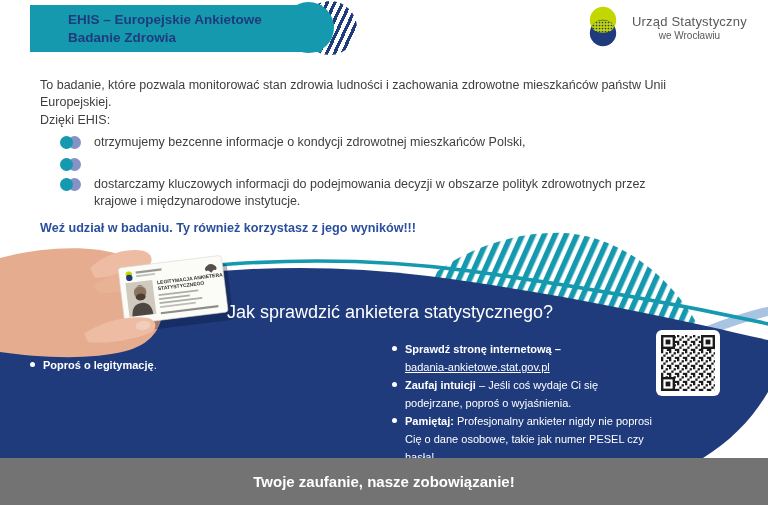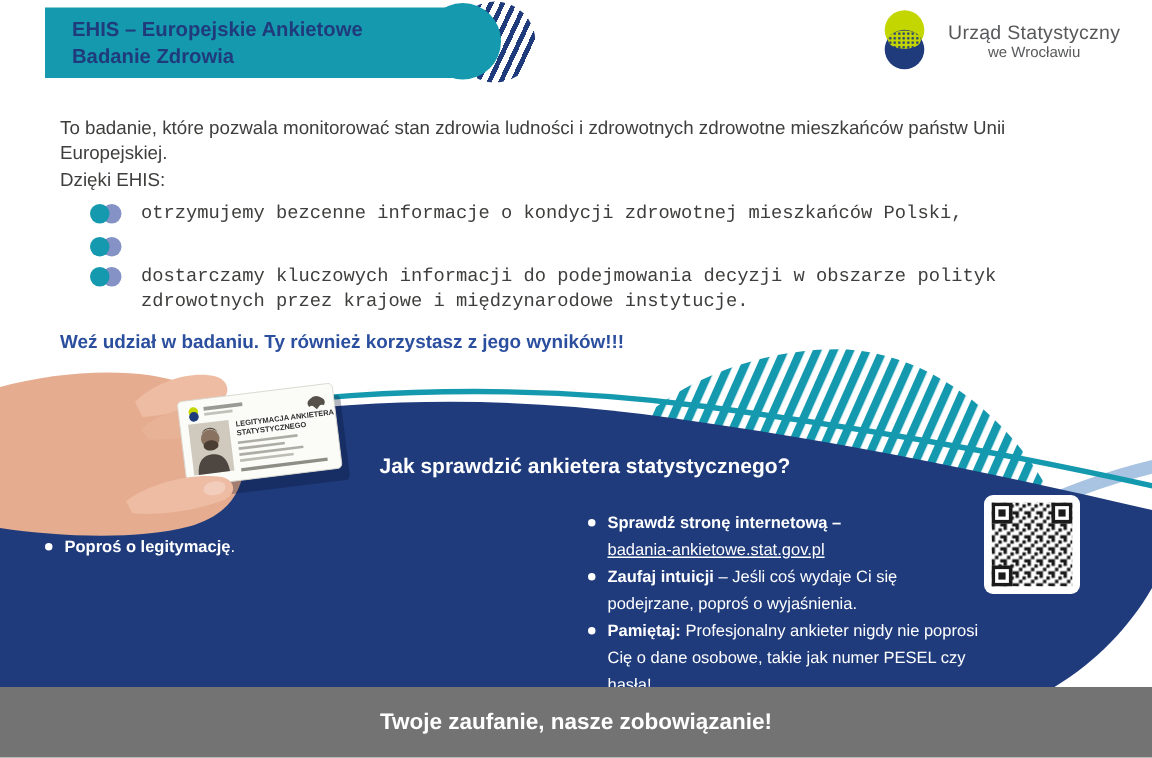--- a/index.html
+++ b/index.html
@@ -7,21 +7,21 @@
     width:768px;height:505px;position:relative;overflow:hidden;
     background:#ffffff;
     font-family:"Liberation Sans", sans-serif;
     -webkit-font-smoothing:antialiased;
   }
   .abs{position:absolute;}
 
   
   .header-box{
     left:30px;top:5px;width:272px;height:47px;
-    background:#1599AE;z-index:3;display:flex;align-items:center;
+    background:#1599AE;z-index:3;display:flex;align-items:center;padding-left:20px;
   }
   .header-title{
     padding-left:18px;font-size:13.5px;font-weight:700;color:#1F3B7C;line-height:1.3;
   }
   .circle-striped{
     left:303px;top:1px;width:54px;height:54px;border-radius:50%;z-index:2;
     background:repeating-linear-gradient(115deg,#1F3B7C 0 3.2px,#ffffff 3.2px 7px);
   }
   .circle-teal{
     left:283px;top:2px;width:51px;height:51px;border-radius:50%;z-index:4;
@@ -34,35 +34,35 @@
   .logo-name{font-size:13px;letter-spacing:.2px;}
   .logo-sub{font-size:10px;margin-top:1px;}
 
   
   .intro{left:40px;top:77px;width:662px;font-size:12.5px;color:#3E3E3D;line-height:1.34;z-index:3;}
   .intro p{margin:0;}
   .intro .lead{margin-top:1px;}
 
   
   .benefits{left:60px;top:134px;width:620px;z-index:3;}
-  .benefit{display:flex;margin-bottom:5px;font-family:Liberation Mono, monospace;}
+  .benefit{display:flex;margin-bottom:5px;}
   .b-icon{position:relative;width:24px;height:13px;flex:0 0 24px;margin-top:2px;}
   .b-icon .c2{position:absolute;left:8px;top:0;width:13px;height:13px;border-radius:50%;background:#8492C6;}
   .b-icon .c1{position:absolute;left:0;top:0;width:13px;height:13px;border-radius:50%;background:#1599AE;}
   .benefit span.txt{margin-left:10px;font-size:12.5px;color:#3E3E3D;line-height:1.34;max-width:575px;display:block;}
 
   
   .cta{left:40px;top:221px;font-size:12.6px;font-weight:700;color:#2B4F9E;z-index:3;}
 
   
   .scene{left:0;top:0;z-index:1;}
 
   
   .check-heading{left:225px;top:302px;width:330px;text-align:center;color:#fff;
-    font-size:14px;font-weight:700;z-index:3;}
+    font-size:18px;font-weight:400;z-index:3;}
   .col{z-index:3;color:#fff;font-size:11px;line-height:18px;}
   .col-left{left:30px;top:356px;width:360px;}
   .col-right{left:392px;top:340px;width:265px;}
   .item{display:flex;}
   .dot{flex:0 0 5px;width:5px;height:5px;border-radius:50%;background:#fff;margin-top:6px;margin-right:8px;}
   .item b{font-weight:700;}
   .link{color:#fff;text-decoration:underline;cursor:pointer;}
 
   
   .qr-box{left:656px;top:330px;width:64px;height:66px;background:#fff;border-radius:6px;
@@ -162,21 +162,21 @@
     <circle cx="20" cy="30" r="13.2" fill="#1F3B7C"></circle>
     <ellipse cx="20" cy="23.5" rx="11" ry="6.2" fill="url(#logoDots)"></ellipse>
   </svg>
   <div class="logo-text">
     <div class="logo-name">Urząd Statystyczny</div>
     <div class="logo-sub">we Wrocławiu</div>
   </div>
 </div>
 
 <div class="abs intro">
-  <p>To badanie, które pozwala monitorować stan zdrowia ludności i zdrowotnych zdrowotne mieszkańców państw Unii Europejskiej.</p>
+  <p>To badanie, które pozwala monitorować stan zdrowia ludności i zachowania zdrowotne mieszkańców państw Unii Europejskiej.</p>
   <p class="lead">Dzięki EHIS:</p>
 </div>
 
 <div class="abs benefits">
   <div class="benefit">
     <span class="b-icon">
         <span class="c2"></span>
         <span class="c1"></span>
       </span>
     <span class="txt">otrzymujemy bezcenne informacje o kondycji zdrowotnej mieszkańców Polski,</span>

